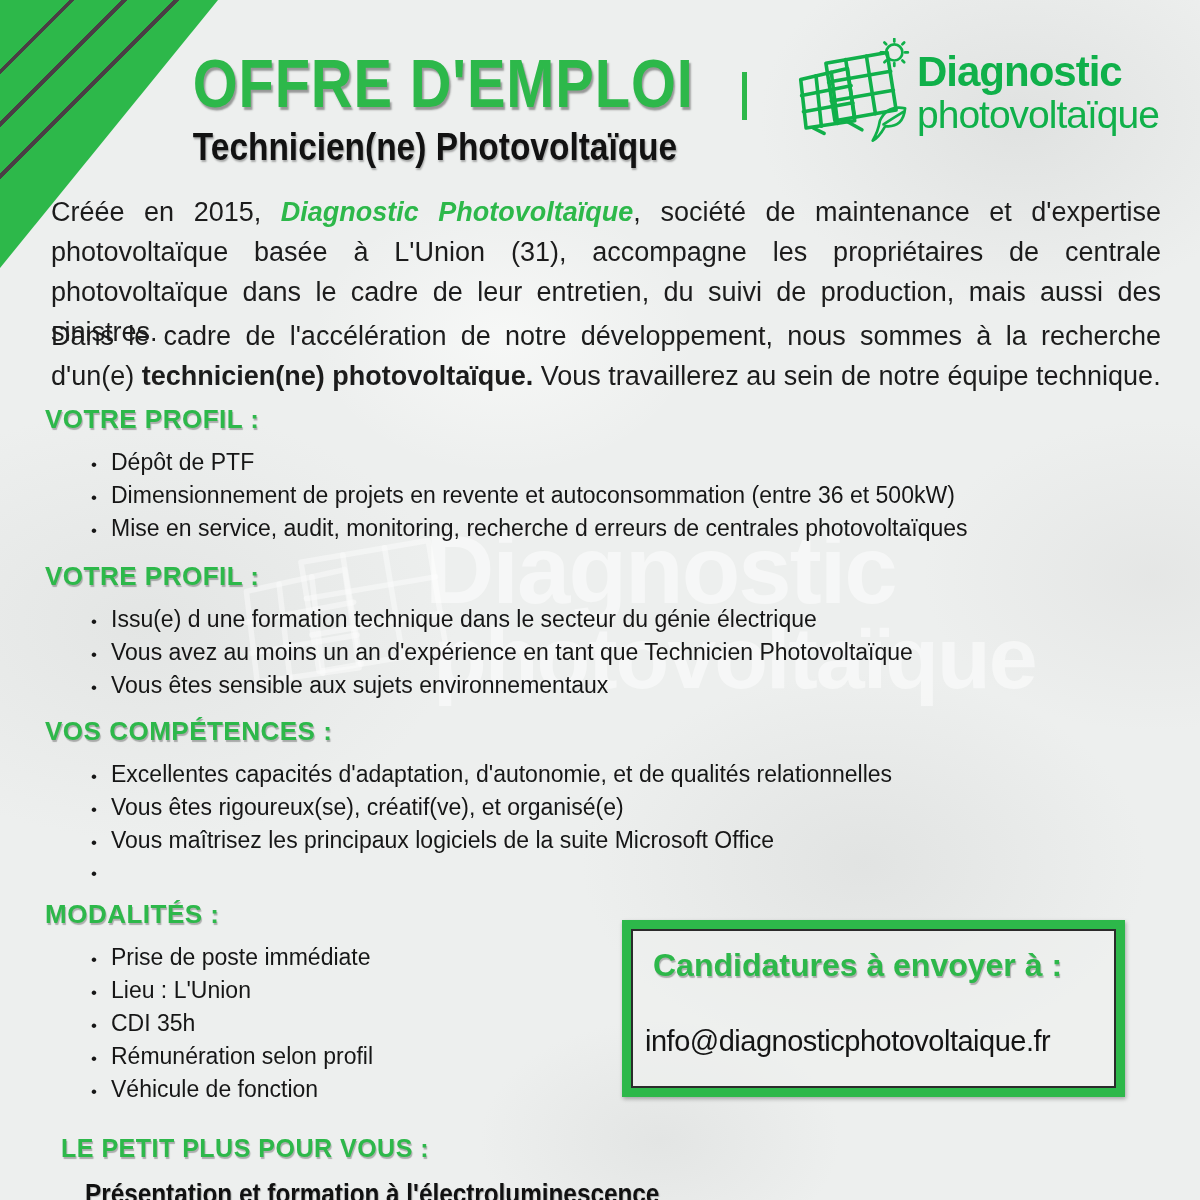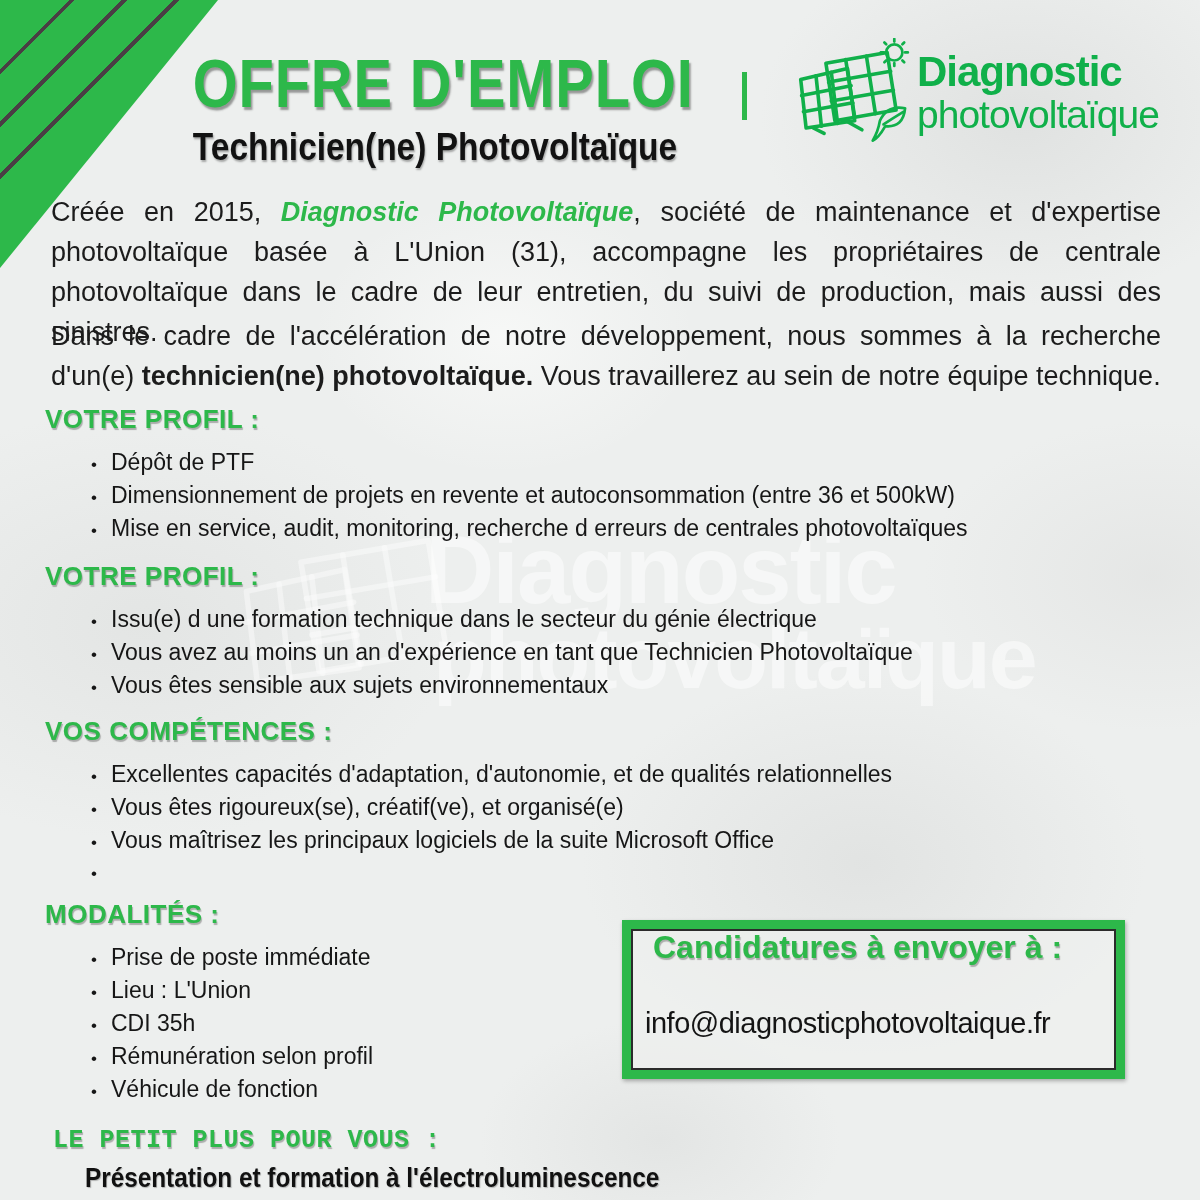--- a/index.html
+++ b/index.html
@@ -71,33 +71,32 @@
   .section ul{list-style:none;margin:12px 0 0 0;padding:0;}
   .section li{display:flex;align-items:baseline;font-size:23px;line-height:31px;color:#161616;}
   .section .dot{width:34px;margin-left:32px;text-align:center;font-size:17px;flex:0 0 auto;}
   
   .contact-box{
     position:absolute;left:622px;top:920px;width:485px;height:127px;z-index:2;
     border:9px solid #2db84a;
     box-shadow:inset 0 0 0 2px #2b2b2b, 1px 2px 4px rgba(0,0,0,.3);
     background:rgba(238,240,239,.6);
     display:flex;flex-direction:column;justify-content:space-between;
-    padding:0 0 14px 0;
+    padding:18px 0 14px 0;
   }
   .contact-title{
     margin:0 0 0 22px;font-size:32px;font-weight:800;color:#2db84a;white-space:nowrap;
     text-shadow:1px 2px 1px rgba(0,0,0,.28);
   }
   .contact-email{margin:0 0 16px 14px;font-size:29px;color:#141414;white-space:nowrap;letter-spacing:-.5px;}
   
   .footer{position:absolute;left:45px;top:1118px;z-index:1;}
   .footer-heading{
-    margin:8px;font-size:25px;font-weight:800;color:#2db84a;letter-spacing:.5px;
+    margin:16px;font-size:25px;font-weight:800;color:#2db84a;letter-spacing:.5px;
     text-shadow:1px 2px 1px rgba(0,0,0,.28);
-    font-family:Liberation Mono, monospace;
   }
   .footer-text{
     margin:8px 0 0 40px;font-size:27px;font-weight:800;color:#111;
     transform:scaleX(.9);transform-origin:left center;white-space:nowrap;
     text-shadow:1px 1px 1px rgba(0,0,0,.25);
   }
   svg .ln{fill:none;stroke:currentColor;stroke-width:4;stroke-linecap:round;stroke-linejoin:round;}
   svg .ln2{fill:none;stroke:currentColor;stroke-width:3;stroke-linecap:round;stroke-linejoin:round;}
 </style>
 </head>

